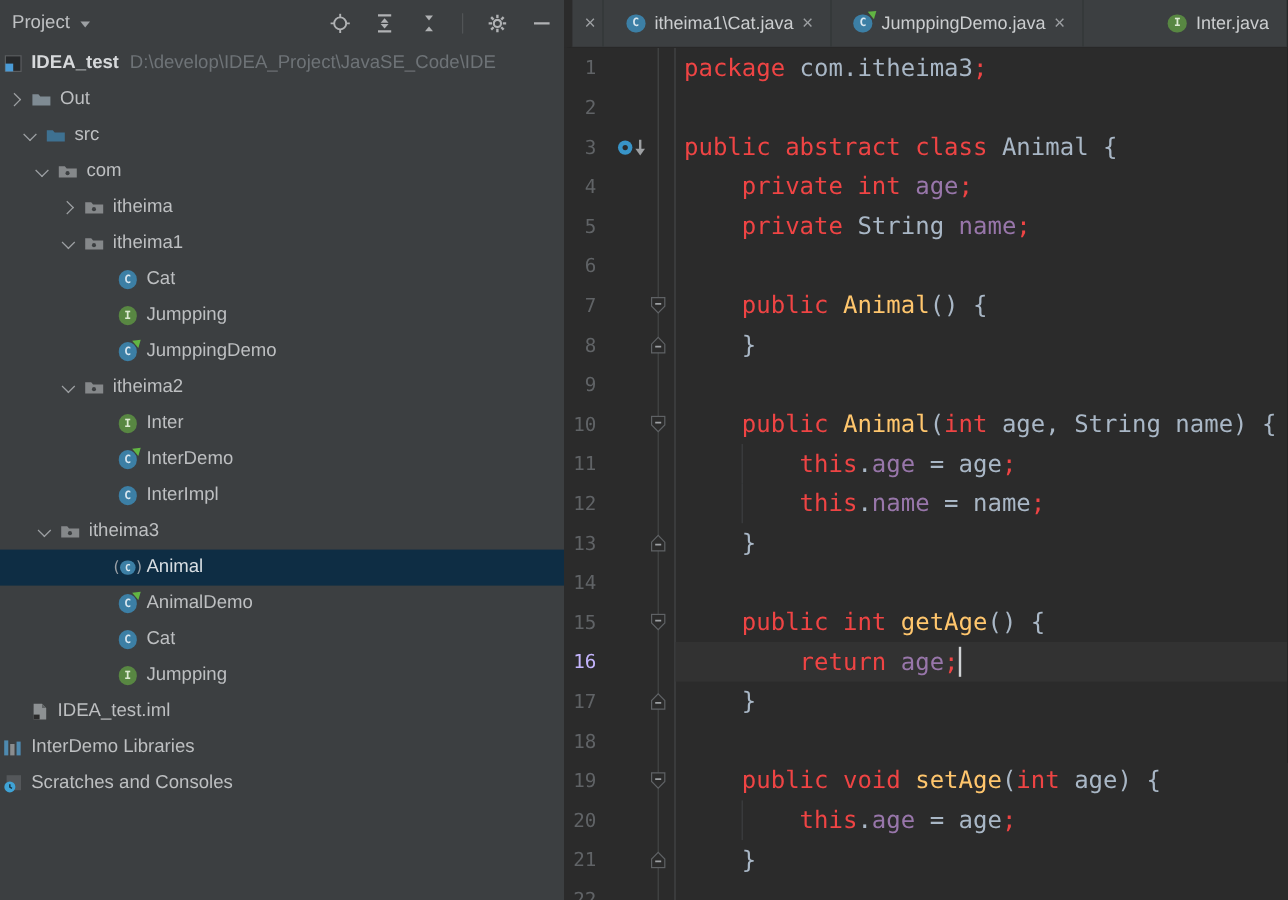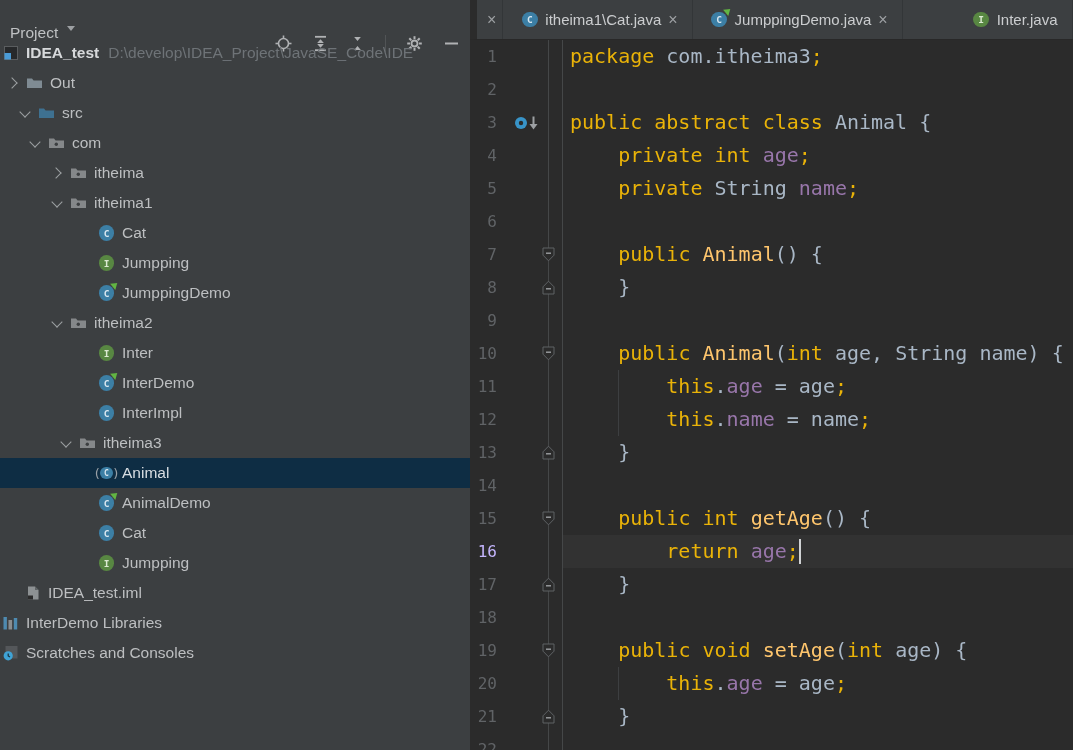--- a/index.html
+++ b/index.html
@@ -1,21 +1,21 @@
 <!DOCTYPE html>
 <html><head>
 <meta charset="utf-8">
 <style>
   html,body{margin:0;padding:0;background:#1e1e1e;}
   #window{position:relative;width:1073px;height:750px;overflow:hidden;background:#2B2B2B;
           font-family:"Liberation Sans",sans-serif;-webkit-font-smoothing:antialiased;}
 
   
   #project-panel{position:absolute;left:0;top:0;width:470px;height:750px;background:#3C3F41;overflow:hidden;}
-  #panel-header{height:38px;display:flex;padding:0 10px 0 10px;margin-top:24px;}
+  #panel-header{height:38px;display:flex;align-items:center;padding:0 10px 0 10px;}
   #panel-title{color:#bfc1c3;font-size:15.5px;}
   .dd-caret{width:0;height:0;border-left:4.5px solid transparent;border-right:4.5px solid transparent;
             border-top:5.5px solid #9da0a3;margin-left:9px;margin-top:2px;}
   #panel-toolbar{margin-left:auto;display:flex;align-items:center;gap:19px;}
   .tool-btn{width:18px;height:18px;display:flex;align-items:center;justify-content:center;cursor:default;}
   .tool-sep{width:1px;height:17px;background:#515456;}
 
   .tree{position:absolute;left:0;top:38px;width:470px;}
   .trow{height:30px;display:flex;align-items:center;color:#bdbfc1;font-size:15.5px;white-space:nowrap;overflow:hidden;}
   .trow.sel{background:#0E2D44;color:#d8dee3;}
@@ -50,21 +50,21 @@
   
   #editor{position:absolute;left:470px;top:40px;width:603px;height:710px;background:#2B2B2B;overflow:hidden;}
   .gut-line{position:absolute;top:0;height:710px;width:1px;background:#454748;}
   .cline{position:absolute;left:0;width:603px;height:33px;}
   .lnum{position:absolute;left:0;top:0;width:27px;text-align:right;
         font-family:"DejaVu Sans Mono",monospace;font-size:16px;line-height:33px;color:#606366;}
   .cline.cur .lnum{color:#c4b5fd;}
   .curhl{position:absolute;left:93px;right:0;top:0;height:33px;background:#323232;}
   .ctext{position:absolute;left:100px;top:0;font-family:"DejaVu Sans Mono",monospace;font-size:20px;
          line-height:33px;white-space:pre;}
-  .tk-k{color:#eab308;text-align:center;} .tk-d{color:#A9B7C6;} .tk-f{color:#9876AA;} .tk-m{color:#FFC66D;}
+  .tk-k{color:#ef4444;text-align:center;} .tk-d{color:#A9B7C6;} .tk-f{color:#9876AA;} .tk-m{color:#FFC66D;}
   .fmark{position:absolute;left:72px;top:9px;}
   .implmark{position:absolute;left:42px;top:7px;}
   .iguide{position:absolute;left:148px;top:0;width:1px;height:33px;background:#3d3f41;}
   .caret{position:absolute;left:329px;top:4px;width:2px;height:25px;background:#d0d2d4;}
 </style>
 </head>
 <body>
 
 <div id="window">
 
@@ -231,21 +231,21 @@
             <span class="runov"></span>
           </span>
           <span class="tlabel">InterDemo</span>
         </div>
         <div class="trow" style="padding-left: 98px;">
           <span class="ficn">
             <span class="circ cls">C</span>
           </span>
           <span class="tlabel">InterImpl</span>
         </div>
-        <div class="trow" style="padding-left: 53px;">
+        <div class="trow" style="padding-left: 24px;">
           <span class="chv down">
             <b></b>
           </span>
           <span class="ficn">
             <svg width="17" height="16" viewBox="0 0 17 16">
               <path d="M1 13 V3.6 h5 l1.6 1.9 H16 V13 Z" fill="#85888A"></path>
               <circle cx="8.3" cy="9.3" r="1.7" fill="#3C3F41"></circle>
             </svg>
           </span>
           <span class="tlabel">itheima3</span>

